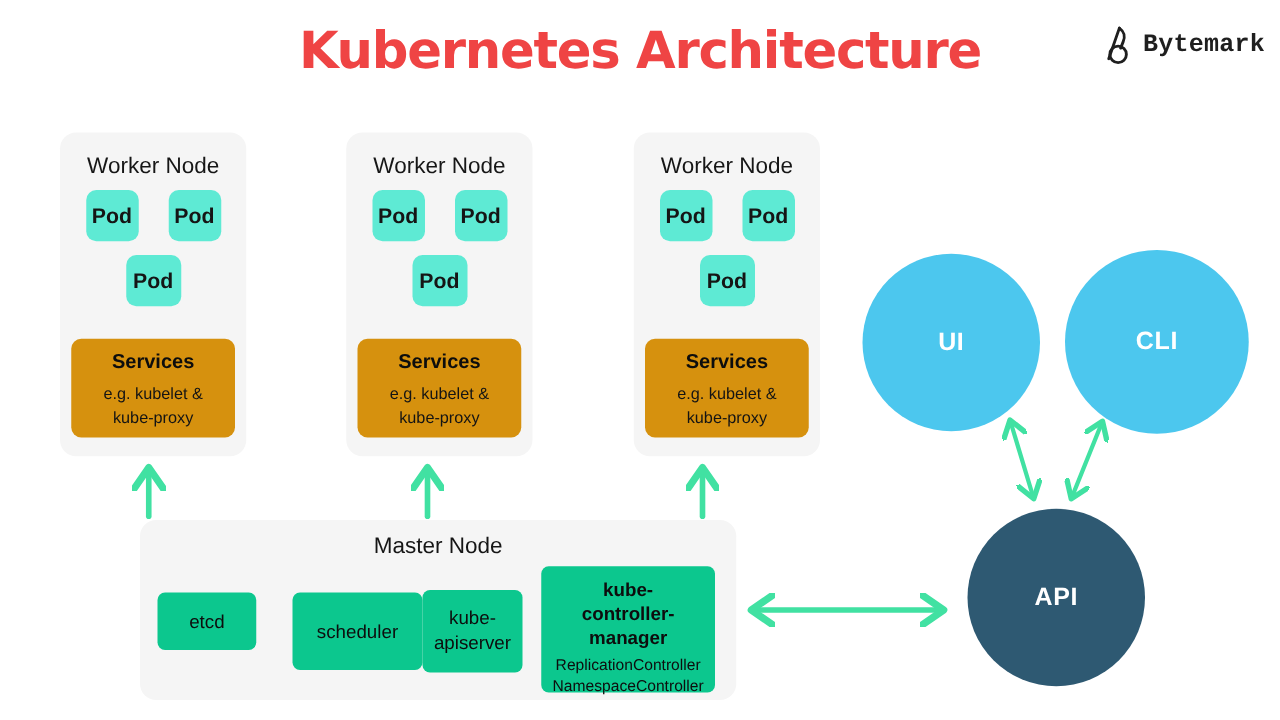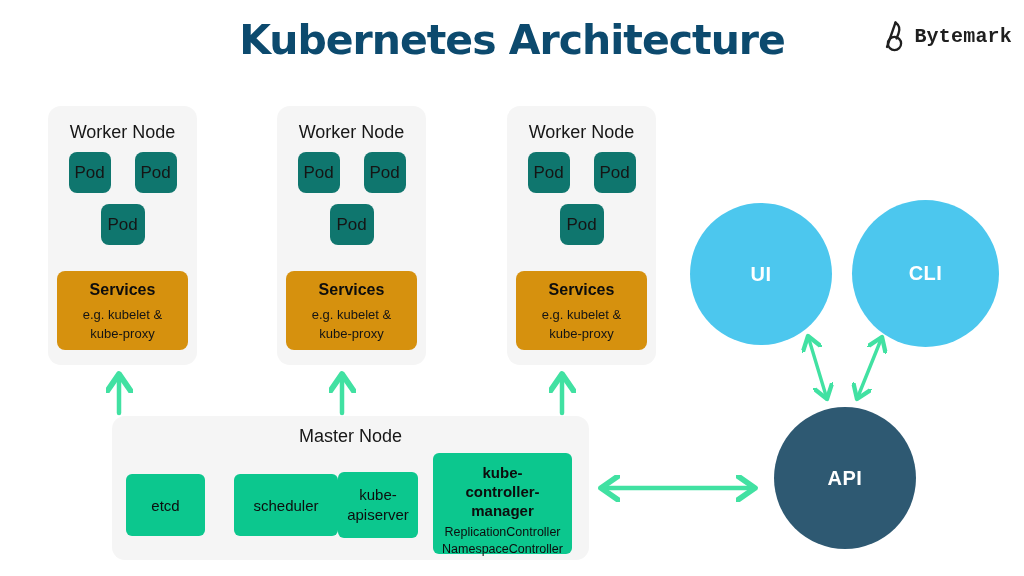--- a/index.html
+++ b/index.html
@@ -3,55 +3,55 @@
 <meta charset="utf-8">
 <style>
   html,body{margin:0;padding:0;background:#ffffff;}
   #canvas{
     position:relative;width:1024px;height:576px;background:#ffffff;
     font-family:"Liberation Sans",sans-serif;color:#111;overflow:hidden;
   }
   
   .main-title{
     position:absolute;left:0;right:0;top:16px;text-align:center;
-    font-size:41px;font-weight:bold;letter-spacing:-1px;color:#0c4a6e;
+    font-size:41px;font-weight:bold;letter-spacing:-1px;color:#ef4444;
     font-family:"DejaVu Sans","Liberation Sans",sans-serif;
   }
   
   .logo{position:absolute;top:20px;right:12px;display:flex;align-items:center;gap:6px;}
   .logo-text{font-size:20px;font-weight:600;color:#1f1f1f;letter-spacing:0.2px;font-family:Liberation Mono, monospace;}
   
   .worker-node{
     position:absolute;top:106px;width:149px;height:259px;background:#f5f5f5;
     border-radius:13px;display:flex;flex-direction:column;align-items:center;
   }
   .node-title{margin-top:14px;font-size:18px;line-height:24px;color:#161616;}
   .pods-row{display:flex;gap:24px;margin-top:8px;}
   .pod{
-    width:42px;height:41px;background:#0f766e;border-radius:8px;
-    display:flex;align-items:center;justify-content:center;font-size:17px;color:#151515;
+    width:42px;height:41px;background:#5eead4;border-radius:8px;
+    display:flex;align-items:center;justify-content:center;font-size:17px;color:#151515;font-weight:bold;
   }
   .pod-center{margin-top:11px;width:44px;}
   .services{
     margin-top:26px;width:131px;height:79px;background:#d6910e;border-radius:8px;
     text-align:center;box-sizing:border-box;padding-top:8px;
   }
   .services-title{font-size:16px;font-weight:bold;line-height:22px;color:#0d0d0d;}
   .services-sub{font-size:13px;line-height:19px;margin-top:4px;padding:0 8px;color:#141414;}
   .master-node{
     position:absolute;left:112px;top:416px;width:477px;height:144px;
     background:#f5f5f5;border-radius:13px;
   }
   .master-title{text-align:center;margin-top:10px;font-size:18px;color:#161616;}
   .mcomp{
     position:absolute;background:#0cc78e;border-radius:6px;
     display:flex;flex-direction:column;align-items:center;justify-content:center;
     text-align:center;font-size:15px;color:#0d0d0d;
   }
-  .mcomp-etcd{left:14px;top:58px;width:79px;height:62px;}
+  .mcomp-etcd{left:14px;top:58px;width:79px;height:46px;}
   .mcomp-scheduler{left:122px;top:58px;width:104px;height:62px;}
   .mcomp-apiserver{left:226px;top:56px;width:80px;height:66px;line-height:20px;}
   .mcomp-kcm{left:321px;top:37px;width:139px;height:101px;justify-content:flex-start;padding-top:10px;box-sizing:border-box;}
   .kcm-title{font-weight:bold;font-size:15px;line-height:19px;padding:0 26px;}
   .kcm-sub{font-size:12.5px;line-height:17px;margin-top:4px;}
   
   .circle{
     position:absolute;border-radius:50%;display:flex;align-items:center;justify-content:center;
     color:#ffffff;font-weight:bold;font-size:20px;letter-spacing:0.5px;
   }

